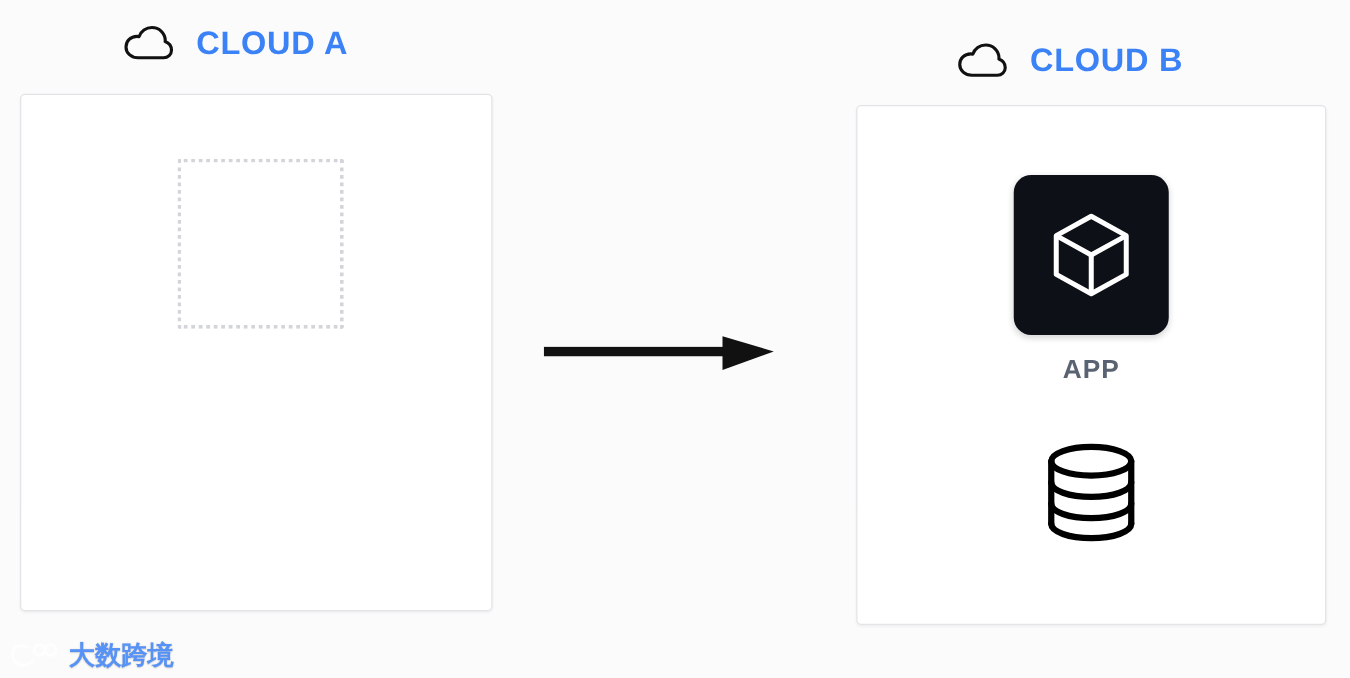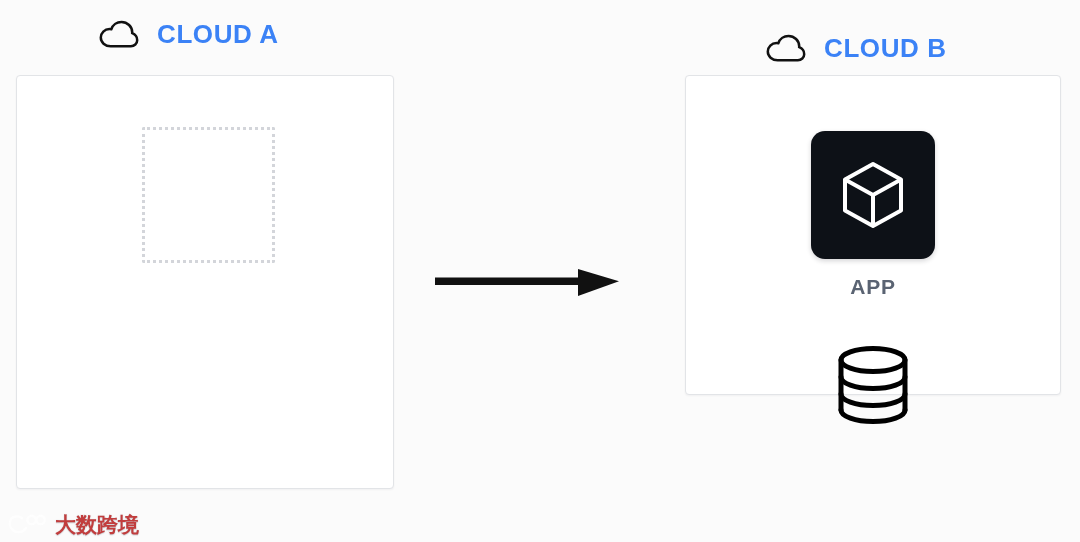--- a/index.html
+++ b/index.html
@@ -49,21 +49,21 @@
   
   .panel {
     position: absolute;
     background: #ffffff;
     border: 1px solid #e2e4e7;
     border-radius: 4px;
     box-shadow: 0 1px 2px rgba(40,45,55,0.05);
     box-sizing: border-box;
   }
   #panel-a { left: 16px;  top: 75px; width: 378px; height: 414px; }
-  #panel-b { left: 685px; top: 75px; width: 376px; height: 320px; text-align: center; }
+  #panel-b { left: 685px; top: 84px; width: 376px; height: 416px; text-align: center; }
 
   
   .placeholder-box {
     position: absolute;
     left: 125px;
     top: 51px;
     width: 133px;
     height: 136px;
     border: 3px dotted #d3d5da;
     border-radius: 2px;
@@ -137,21 +137,21 @@
     opacity: 0.85;
   }
   .watermark-mark {
     width: 40px;
     height: 24px;
     display: block;
   }
   .watermark-text {
     font-size: 21px;
     font-weight: bold;
-    color: #b91c1c;
+    color: #3b82f6;
     text-shadow:
       0 0 1px rgba(175,178,185,0.85),
       0 1px 1px rgba(160,164,172,0.5);
     line-height: 1;
     white-space: nowrap;
   }
 </style>
 </head>
 <body>
 

